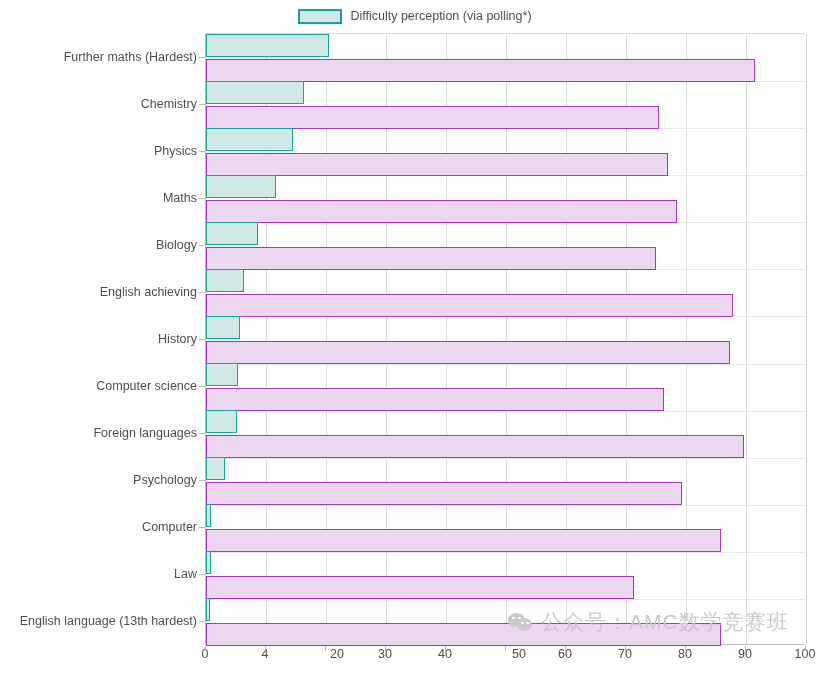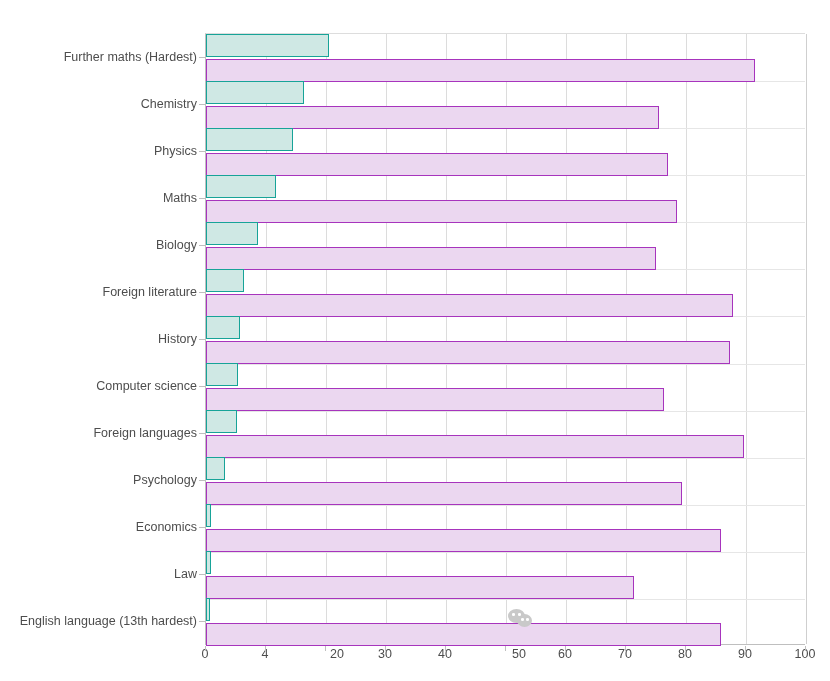--- a/index.html
+++ b/index.html
@@ -202,34 +202,38 @@
     border-radius: 50%;
     background: #ffffff;
   }
 </style>
 </head>
 <body>
 
 <div id="chart-root">
 
   <div class="legend">
+    <div class="legend-entry">
+      <span class="legend-swatch series-a"></span>
+      <span class="legend-label">Difficulty perception (via polling*)</span>
+    </div>
   </div>
 
   <div class="ylabels">
       <div class="ylabel" style="top: 23.5385px;">Further maths (Hardest)</div>
       <div class="ylabel" style="top: 70.6154px;">Chemistry</div>
       <div class="ylabel" style="top: 117.692px;">Physics</div>
       <div class="ylabel" style="top: 164.769px;">Maths</div>
       <div class="ylabel" style="top: 211.846px;">Biology</div>
-      <div class="ylabel" style="top: 258.923px;">Foreign literature</div>
+      <div class="ylabel" style="top: 258.923px;">English achieving</div>
       <div class="ylabel" style="top: 306px;">History</div>
       <div class="ylabel" style="top: 353.077px;">Computer science</div>
       <div class="ylabel" style="top: 400.154px;">Foreign languages</div>
       <div class="ylabel" style="top: 447.231px;">Psychology</div>
-      <div class="ylabel" style="top: 494.308px;">Economics</div>
+      <div class="ylabel" style="top: 494.308px;">Computer</div>
       <div class="ylabel" style="top: 541.385px;">Law</div>
       <div class="ylabel" style="top: 588.462px;">English language (13th hardest)</div>
     </div>
 
   <div class="plot-area">
     <div class="gridlines">
         <div class="vgrid" style="left: 60px;"></div>
         <div class="vgrid" style="left: 120px;"></div>
         <div class="vgrid" style="left: 180px;"></div>
         <div class="vgrid" style="left: 240px;"></div>
@@ -300,20 +304,21 @@
 
   <div class="watermark">
     <span class="wechat-glyph">
       <span class="b1"></span>
       <span class="b2"></span>
       <span class="d" style="left:4px;  top:5px;"></span>
       <span class="d" style="left:10px; top:5px;"></span>
       <span class="d" style="left:13px; top:10px;"></span>
       <span class="d" style="left:18px; top:10px;"></span>
     </span>
+    <span>公众号：AMC数学竞赛班</span>
   </div>
 
 <div class="xtick" style="left: 205px;"></div>
     <div class="xtick" style="left: 265px;"></div>
     <div class="xtick" style="left: 325px;"></div>
     <div class="xtick" style="left: 385px;"></div>
     <div class="xtick" style="left: 445px;"></div>
     <div class="xtick" style="left: 505px;"></div>
     <div class="xtick" style="left: 565px;"></div>
     <div class="xtick" style="left: 625px;"></div>

